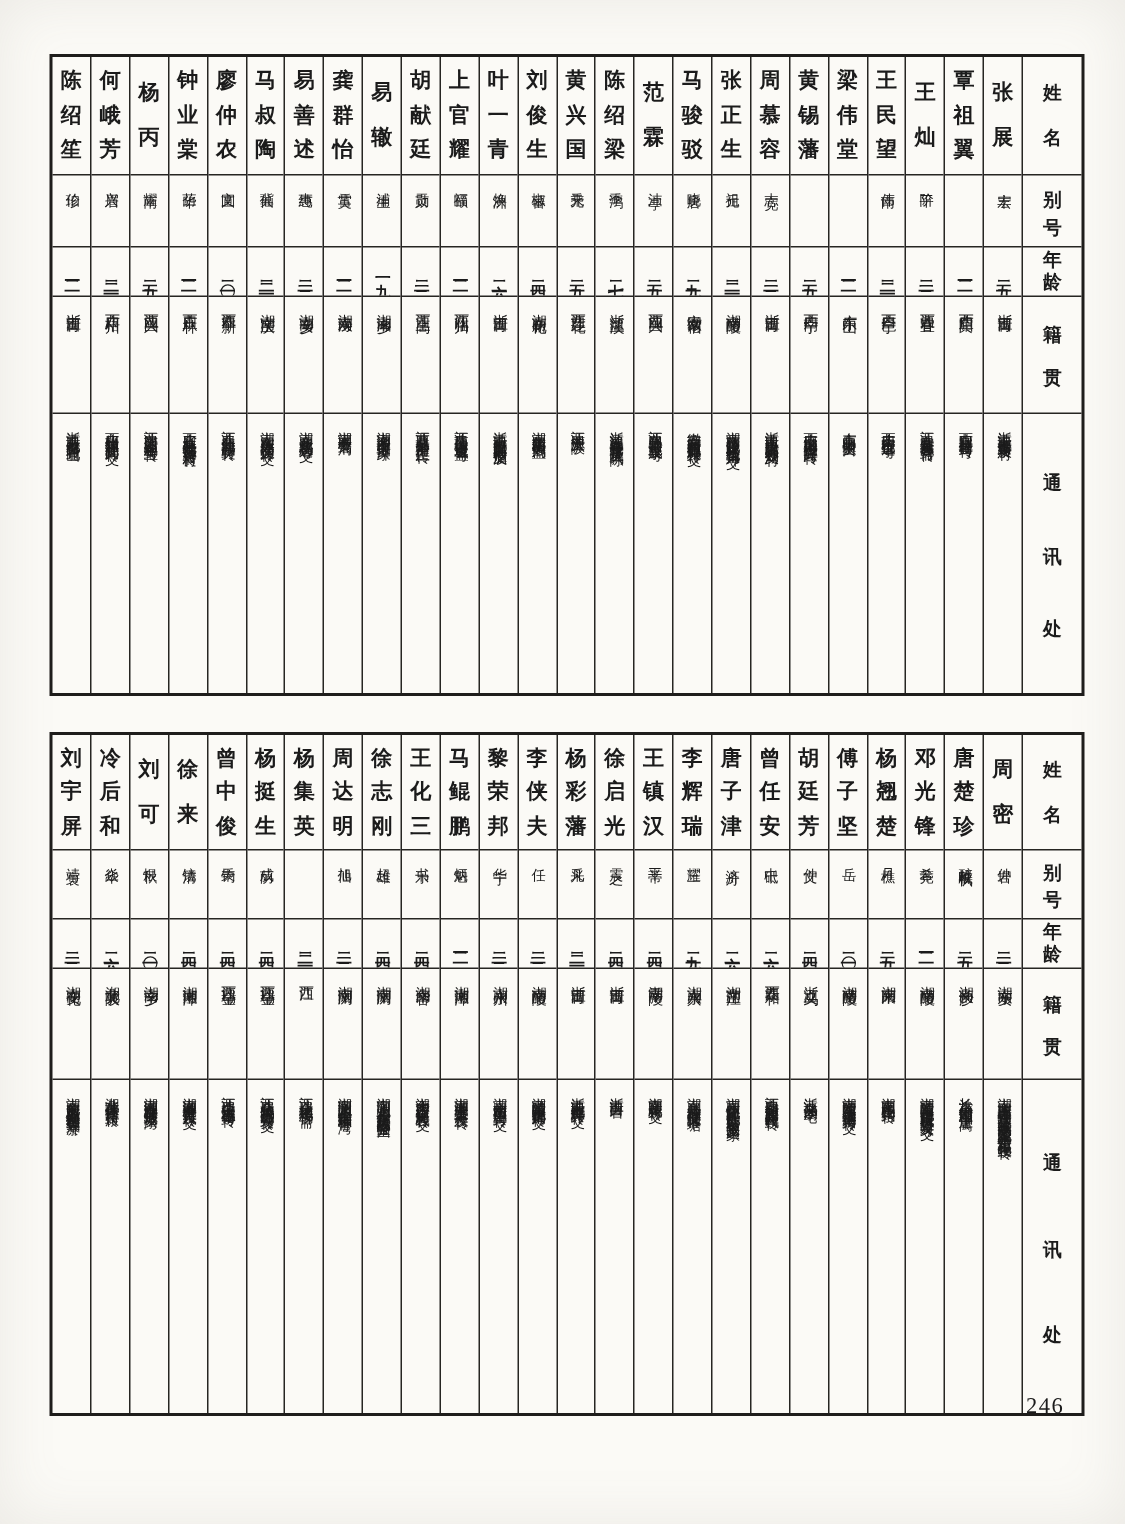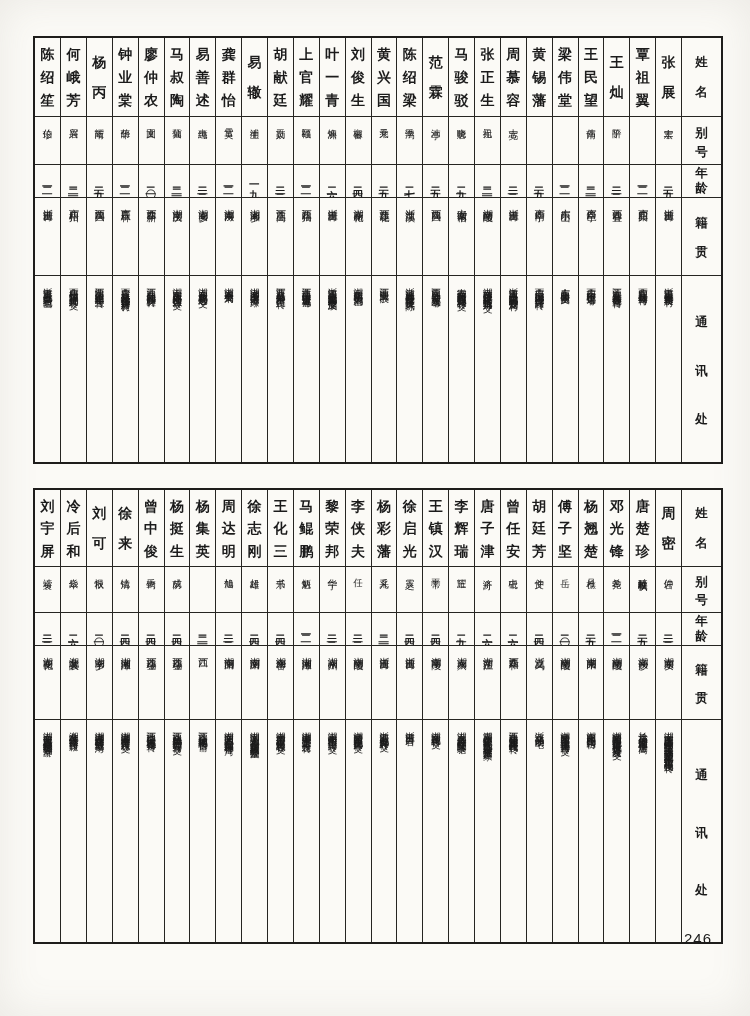--- a/index.html
+++ b/index.html
@@ -25,21 +25,21 @@
   .c-alias{align-items:flex-start;padding-top:4px;}
   .c-alias .vtext{font-size:9.5px;line-height:12px;max-height:40px;}
   .c-age{align-items:center;}
   .c-age .vtext{font-size:10.5px;font-weight:700;line-height:1;letter-spacing:2px;}
   .c-native{align-items:flex-start;padding-top:3px;}
   .c-native .vtext{font-size:10px;line-height:12px;max-height:70px;}
   .c-addr{align-items:flex-start;padding-top:4px;}
   .t-top .c-addr .vtext{font-size:9.5px;line-height:12.5px;max-height:178px;}
   .t-bot .c-addr .vtext{font-size:9.5px;line-height:12.5px;max-height:236px;}
   .page-number{position:absolute;left:684px;top:930px;font-size:15px;letter-spacing:1px;
-               font-family:Liberation Sans, sans-serif;}
+               font-family:Liberation Serif, serif;}
 </style>
 </head>
 <body>
 
 <div class="page">
   <div class="vtable t-top" id="table-top">
       <div class="col hcol">
         <div class="cell c-name hcell">
           <div class="spread">
             <span>姓</span>

